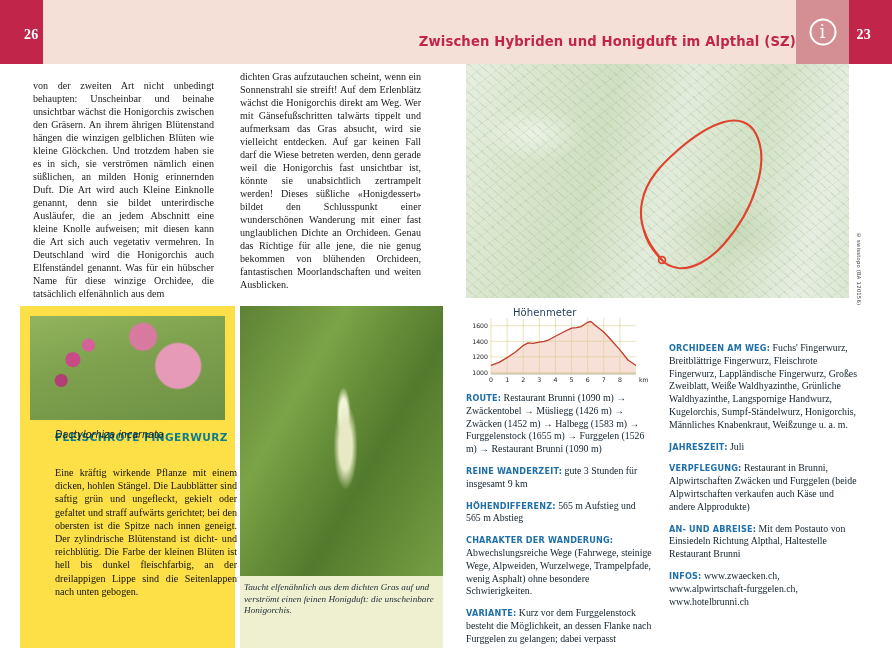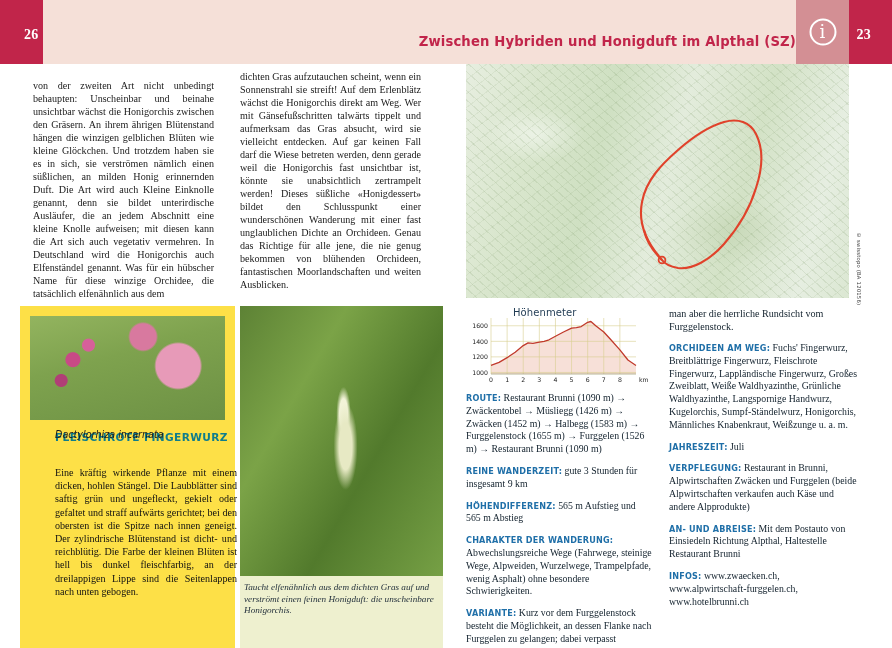--- a/index.html
+++ b/index.html
@@ -357,21 +357,20 @@
   </div>
 
   <div class="info-col-a">
       <div class="info-block"><span class="lbl">ROUTE:</span><span> Restaurant Brunni (1090 m) → Zwäckentobel → Müsliegg (1426 m) → Zwäcken (1452 m) → Halbegg (1583 m) → Furggelenstock (1655 m) → Furggelen (1526 m) → Restaurant Brunni (1090 m)</span></div>
       <div class="info-block"><span class="lbl">REINE WANDERZEIT:</span><span> gute 3 Stunden für insgesamt 9 km</span></div>
       <div class="info-block"><span class="lbl">HÖHENDIFFERENZ:</span><span> 565 m Aufstieg und 565 m Abstieg</span></div>
       <div class="info-block"><span class="lbl">CHARAKTER DER WANDERUNG:</span><span> Abwechslungsreiche Wege (Fahrwege, steinige Wege, Alpweiden, Wurzelwege, Trampelpfade, wenig Asphalt) ohne besondere Schwierigkeiten.</span></div>
       <div class="info-block"><span class="lbl">VARIANTE:</span><span> Kurz vor dem Furggelenstock besteht die Möglichkeit, an dessen Flanke nach Furggelen zu gelangen; dabei verpasst</span></div>
     </div>
 
-  <div class="intro-para">man aber die herrliche Rundsicht vom Furggelenstock.</div>
   <div class="info-col-b" style="top: 342px;">
       <div class="info-block"><span class="lbl">ORCHIDEEN AM WEG:</span><span> Fuchs' Fingerwurz, Breitblättrige Fingerwurz, Fleischrote Fingerwurz, Lappländische Fingerwurz, Großes Zweiblatt, Weiße Waldhyazinthe, Grünliche Waldhyazinthe, Langspornige Handwurz, Kugelorchis, Sumpf-Ständelwurz, Honigorchis, Männliches Knabenkraut, Weißzunge u. a. m.</span></div>
       <div class="info-block"><span class="lbl">JAHRESZEIT:</span><span> Juli</span></div>
       <div class="info-block"><span class="lbl">VERPFLEGUNG:</span><span> Restaurant in Brunni, Alpwirtschaften Zwäcken und Furggelen (beide Alpwirtschaften verkaufen auch Käse und andere Alpprodukte)</span></div>
       <div class="info-block"><span class="lbl">AN- UND ABREISE:</span><span> Mit dem Postauto von Einsiedeln Richtung Alpthal, Haltestelle Restaurant Brunni</span></div>
       <div class="info-block"><span class="lbl">INFOS:</span><span> www.zwaecken.ch, www.alpwirtschaft-furggelen.ch, www.hotelbrunni.ch</span></div>
     </div>
 
 </div>
 

